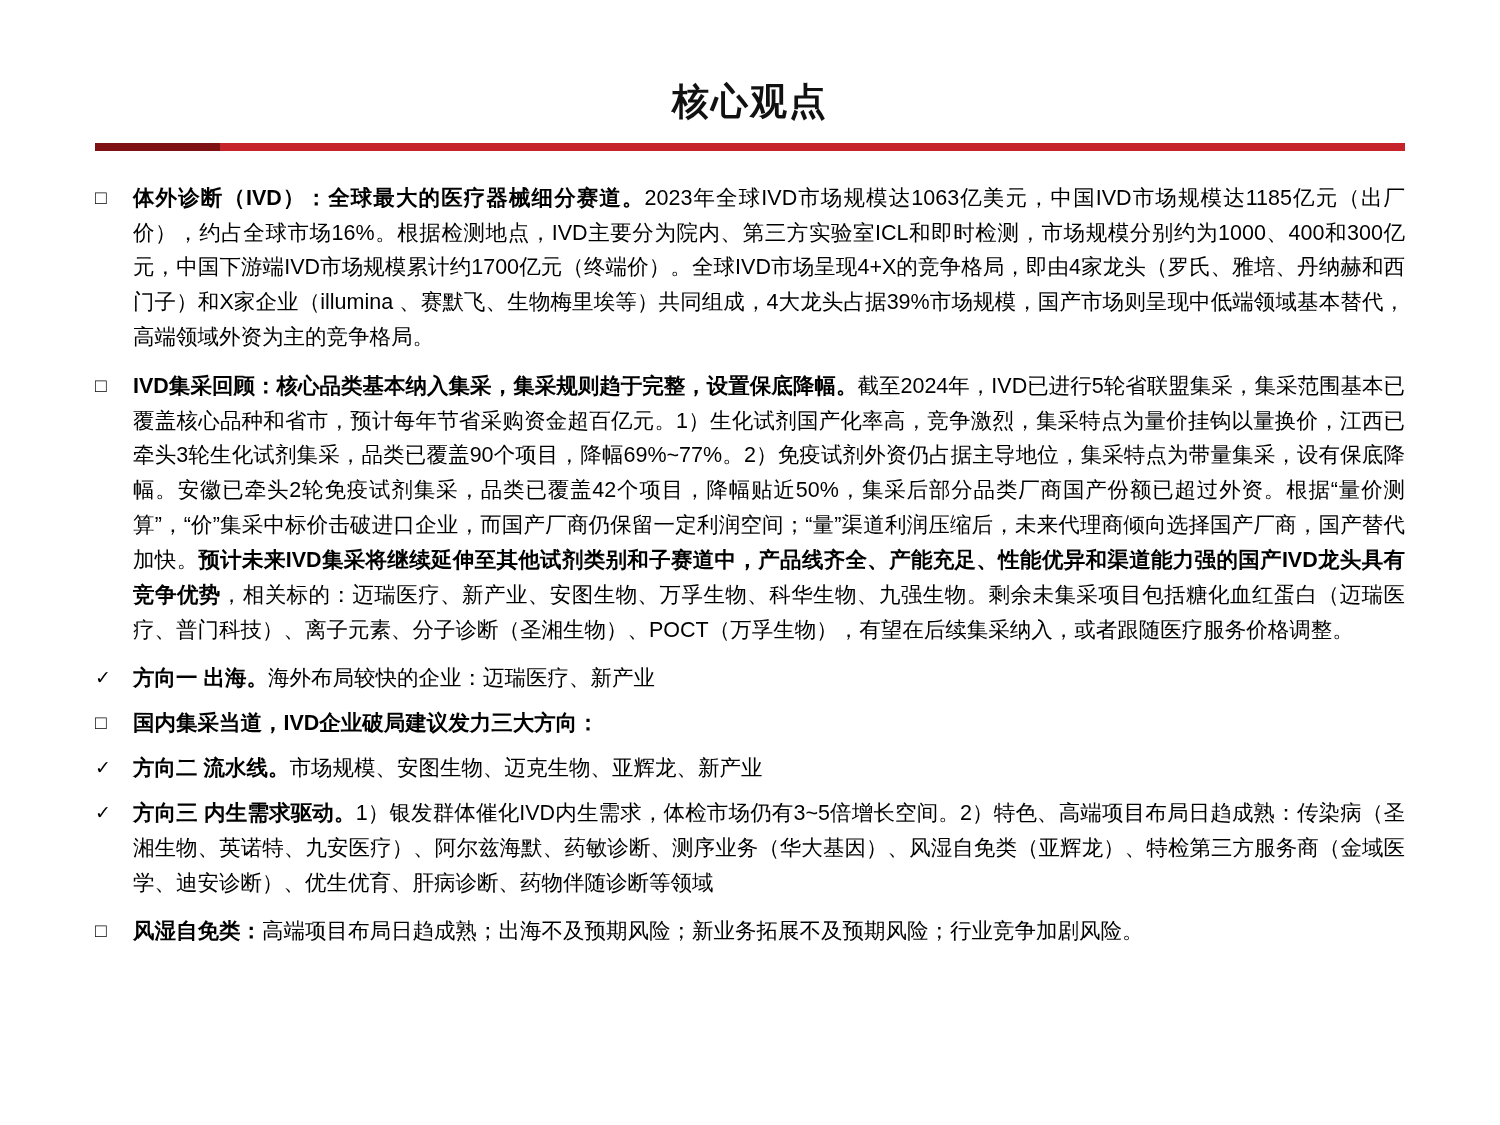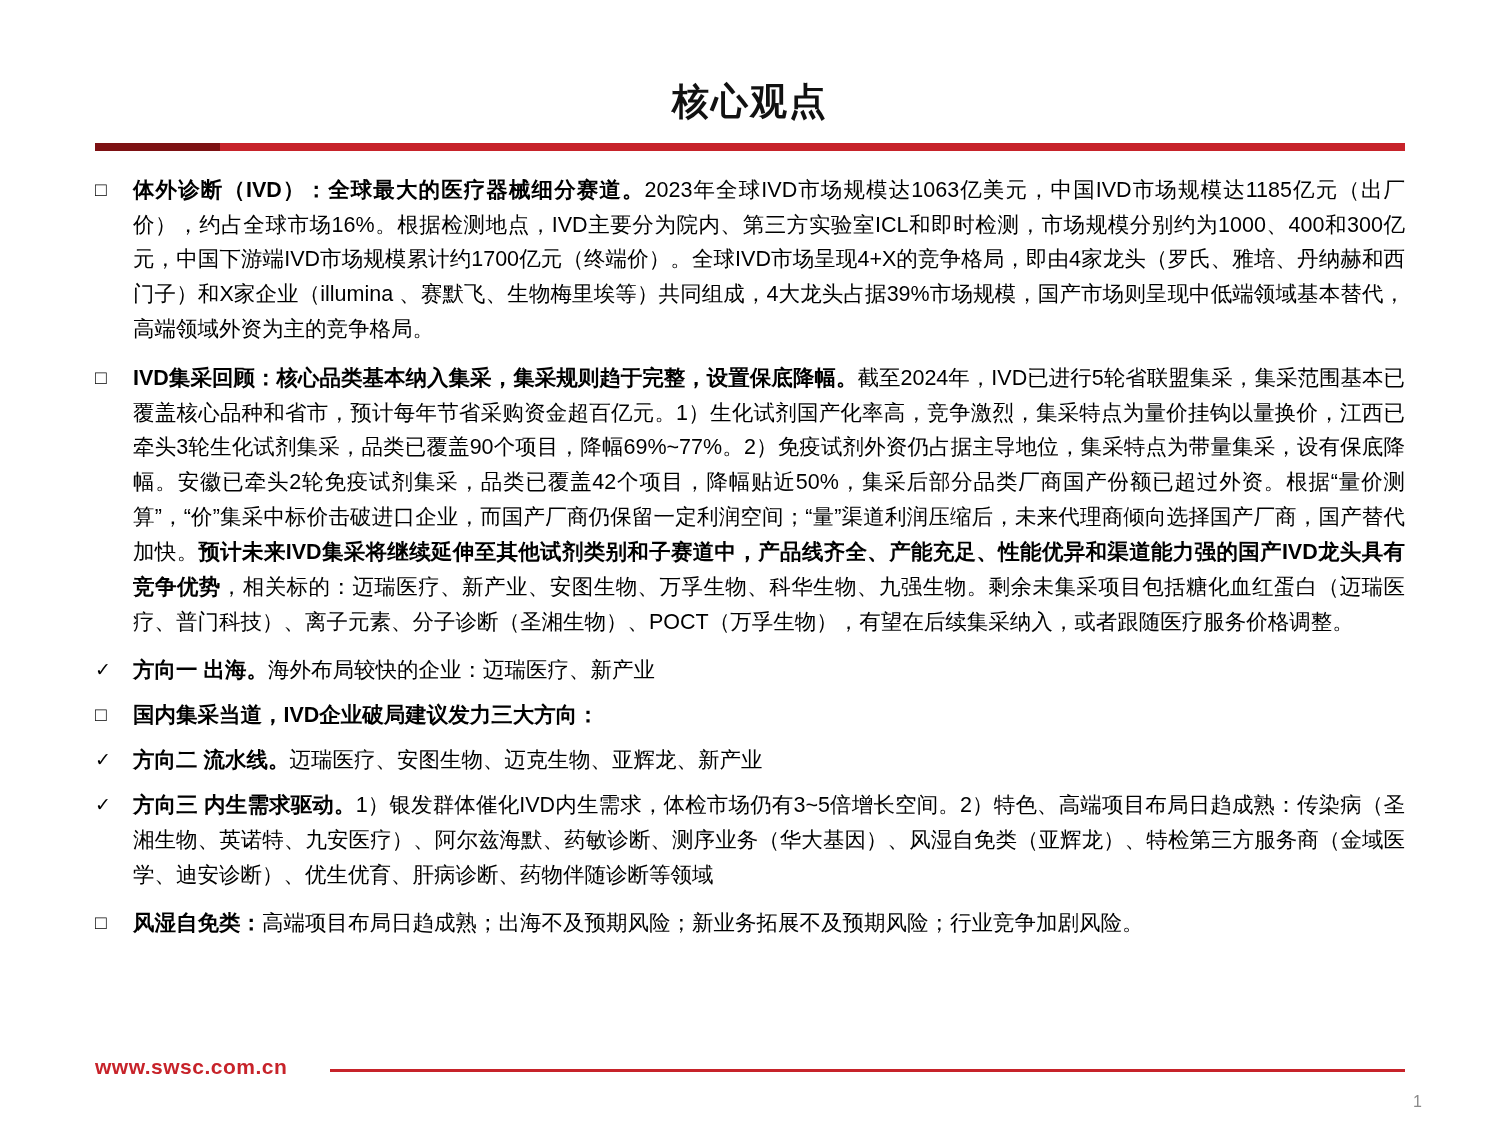--- a/index.html
+++ b/index.html
@@ -45,21 +45,21 @@
   }
   .rule-red {
     position: absolute;
     left: 220px;
     top: 0;
     width: 1185px;
     height: 8px;
     background: #c7232a;
   }
   .content {
-    padding: 22px 95px 0 95px;
+    padding: 30px 95px 0 95px;
   }
   .block {
     display: flex;
     align-items: flex-start;
     margin-bottom: 14px;
   }
   .marker {
     width: 38px;
     flex: 0 0 38px;
     font-size: 19px;
@@ -159,39 +159,34 @@
     <div class="block tight">
       <div class="marker marker-box"></div>
       <div class="para">
         <b>国内集采当道，IVD企业破局建议发力三大方向：</b><span></span>
       </div>
     </div>
 
     <div class="block tight">
       <div class="marker marker-check"></div>
       <div class="para">
-        <b>方向二  流水线。</b><span>迈瑞医疗、安图生物、迈克生物、亚辉龙、新产业</span>
+        <b>方向二  流水线。</b><span>市场规模、安图生物、迈克生物、亚辉龙、新产业</span>
       </div>
     </div>
 
     <div class="block">
       <div class="marker marker-check"></div>
       <div class="para">
         <b>方向三  内生需求驱动。</b><span>1）银发群体催化IVD内生需求，体检市场仍有3~5倍增长空间。2）特色、高端项目布局日趋成熟：传染病（圣湘生物、英诺特、九安医疗）、阿尔兹海默、药敏诊断、测序业务（华大基因）、风湿自免类（亚辉龙）、特检第三方服务商（金域医学、迪安诊断）、优生优育、肝病诊断、药物伴随诊断等领域</span>
       </div>
     </div>
 
     <div class="block">
       <div class="marker marker-box"></div>
       <div class="para">
         <b>风湿自免类：</b><span>高端项目布局日趋成熟；出海不及预期风险；新业务拓展不及预期风险；行业竞争加剧风险。</span>
       </div>
     </div>
 
   </div>
 
-  <div class="footer">
-    <div class="footer-url">www.swsc.com.cn</div>
-    <div class="footer-line"></div>
-    <div class="page-num">1</div>
-  </div>
 
 </div>
 
 </body></html>

